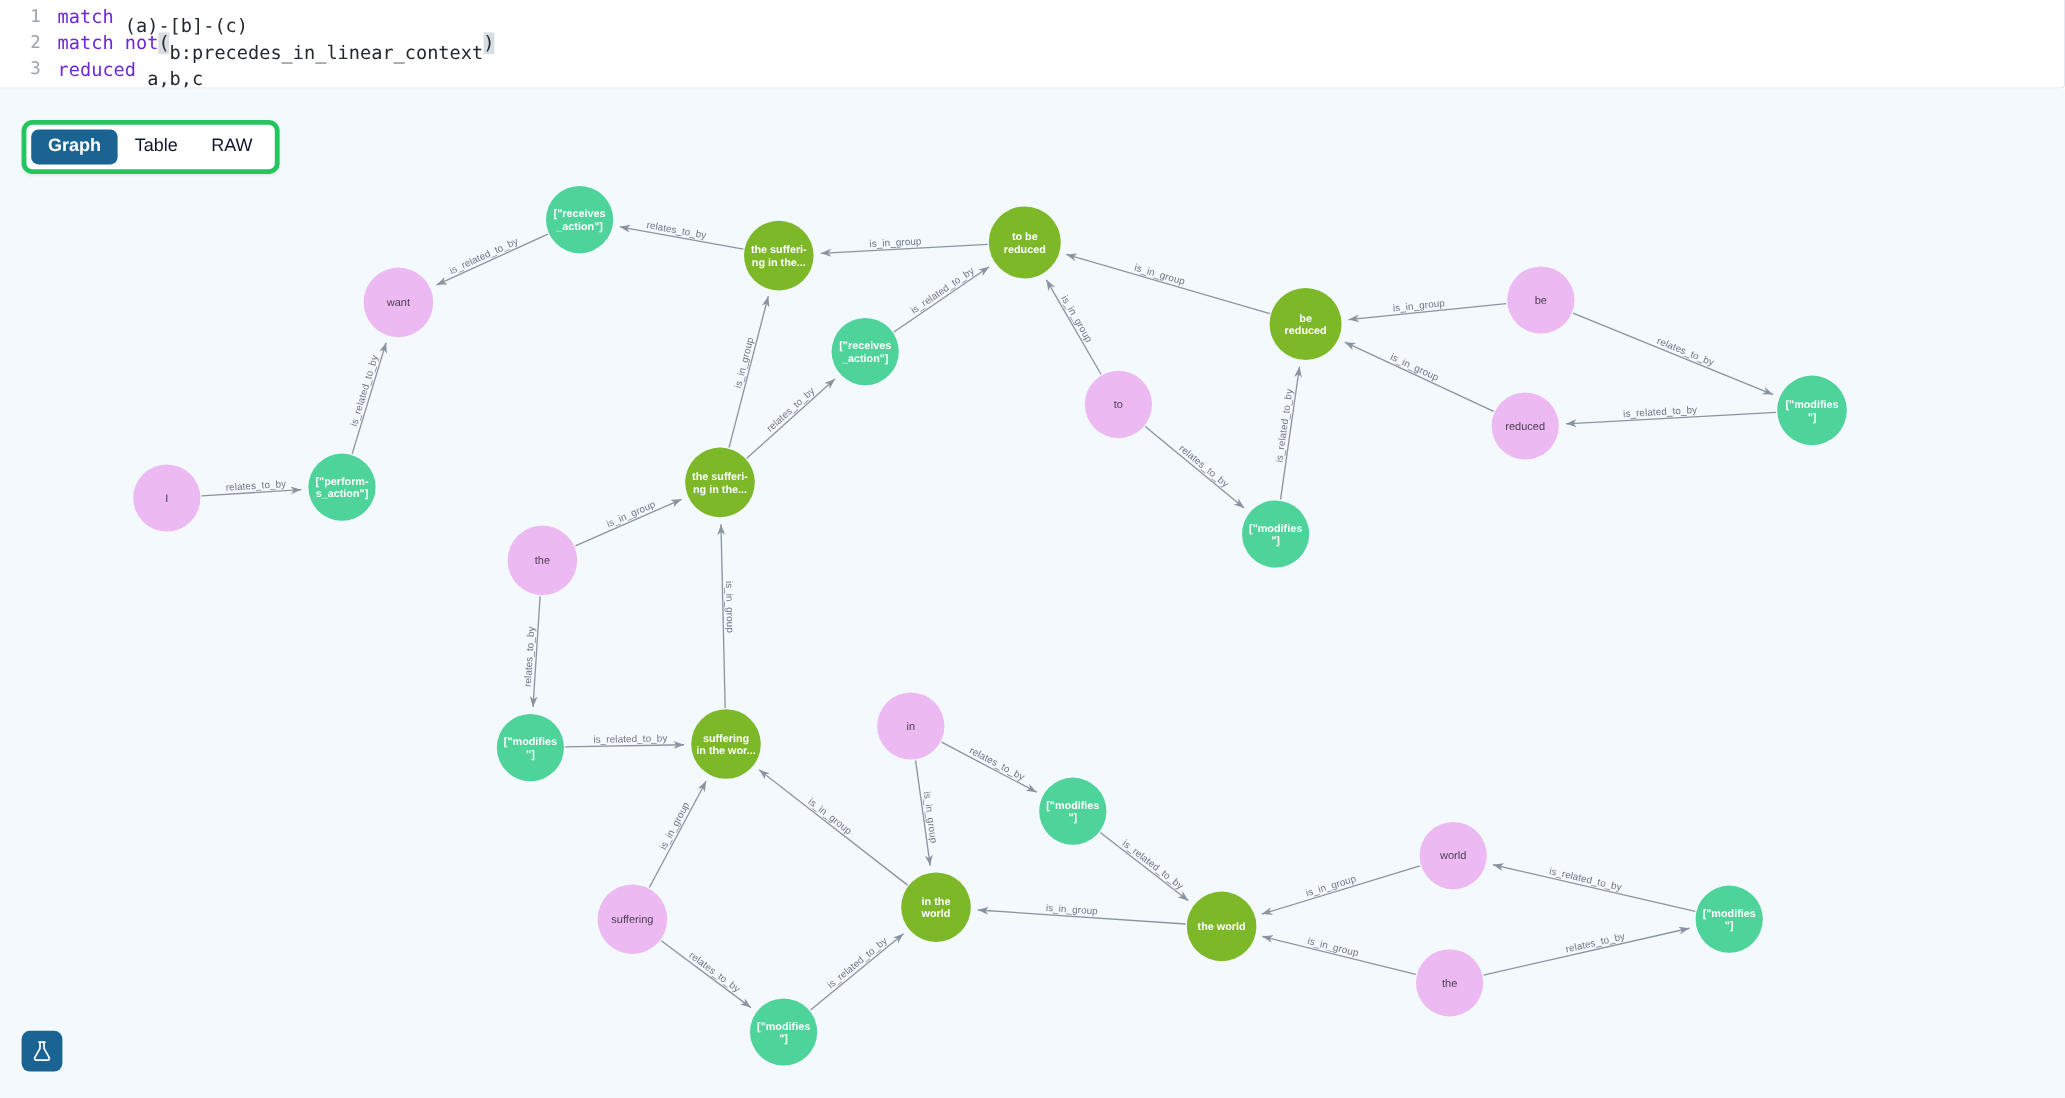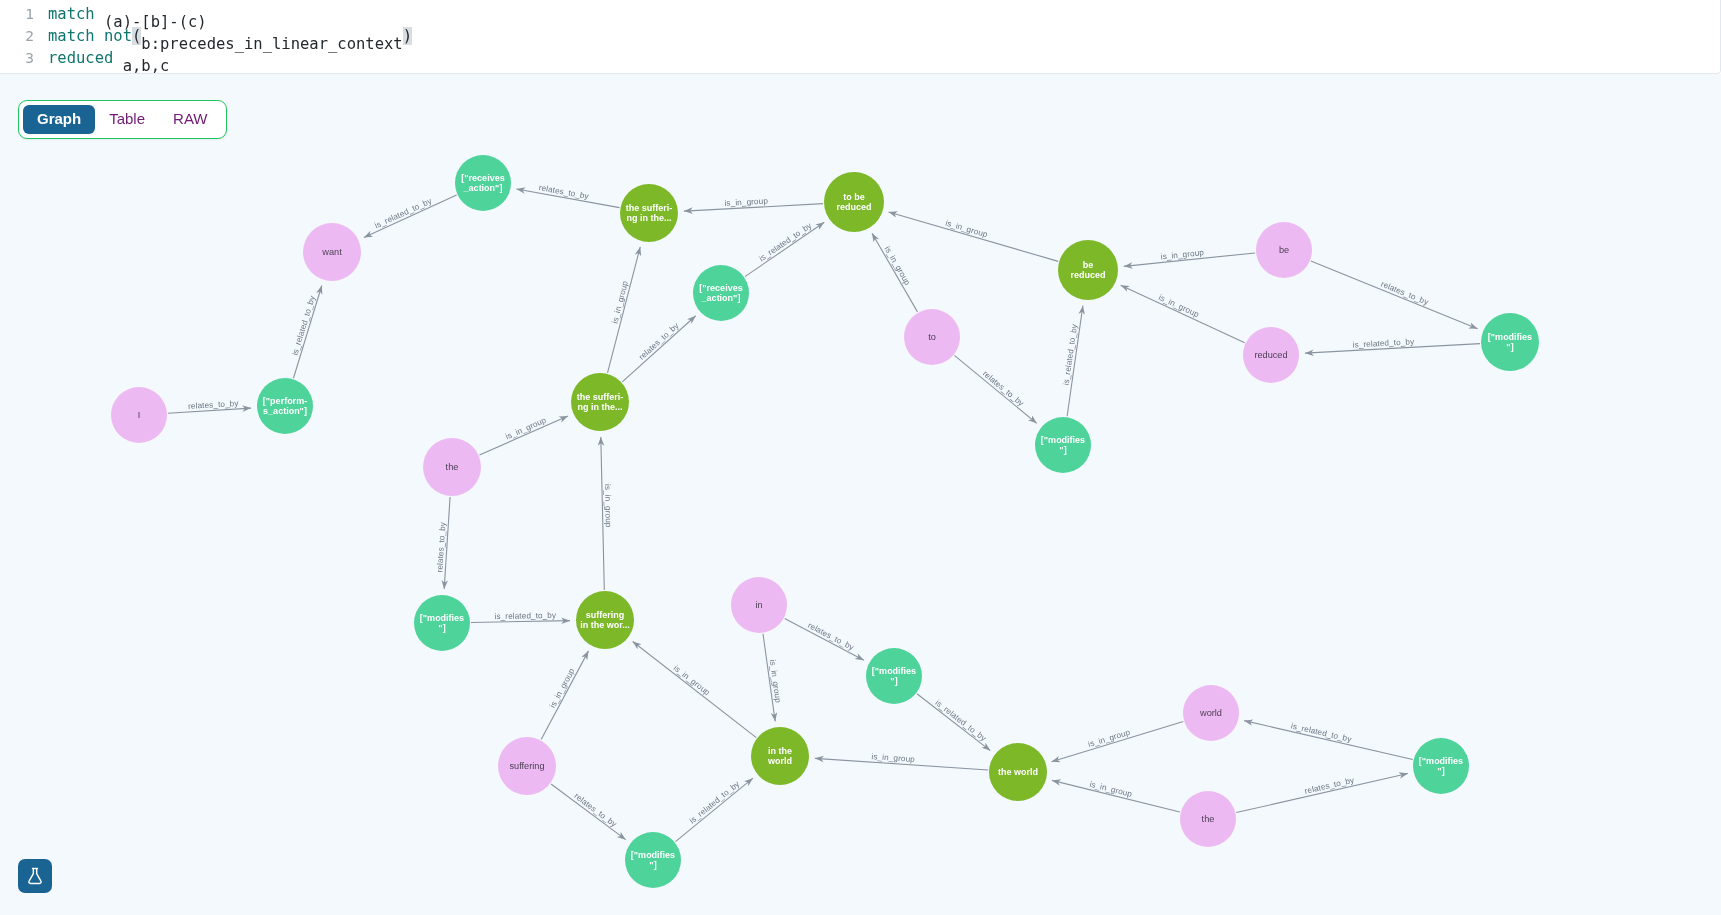--- a/index.html
+++ b/index.html
@@ -32,48 +32,48 @@
     white-space: pre;
   }
   .ln {
     width: 34px;
     text-align: right;
     color: #9aa4ad;
     margin-right: 14px;
     font-size: 14.5px;
     user-select: none;
   }
-  .kw      { color: #0f766e; }
+  .kw      { color: #6d28d9; }
   .plain   { color: #24292e; margin-top: 16px; }
   .paren-hl{ color: #24292e; background: #d8dde2; }
 
   
   #canvas {
     position: absolute; left: 0; top: 74px;
     width: 1721px; height: 841px;
     background: #f4f9fd;
   }
 
   
   #viewtabs {
     position: absolute; left: 18px; top: 26px;
     display: flex; align-items: center;
     background: #ffffff;
-    border: 1px solid #22c55e;
+    border: 4px solid #22c55e;
     border-radius: 9px;
     padding: 4px;
     box-shadow: 0 1px 2px rgba(16,36,60,.07);
     z-index: 20;
     justify-content: flex-end;
   }
   .vtab {
     font-size: 15px;
     padding: 6px 14px;
     border-radius: 6px;
-    color: #701a75;
+    color: #0f172a;
     cursor: pointer;
     user-select: none;
     line-height: 1.1;
   }
   .vtab.active {
     background: #1a6494;
     color: #ffffff;
     font-weight: bold;
   }
 

